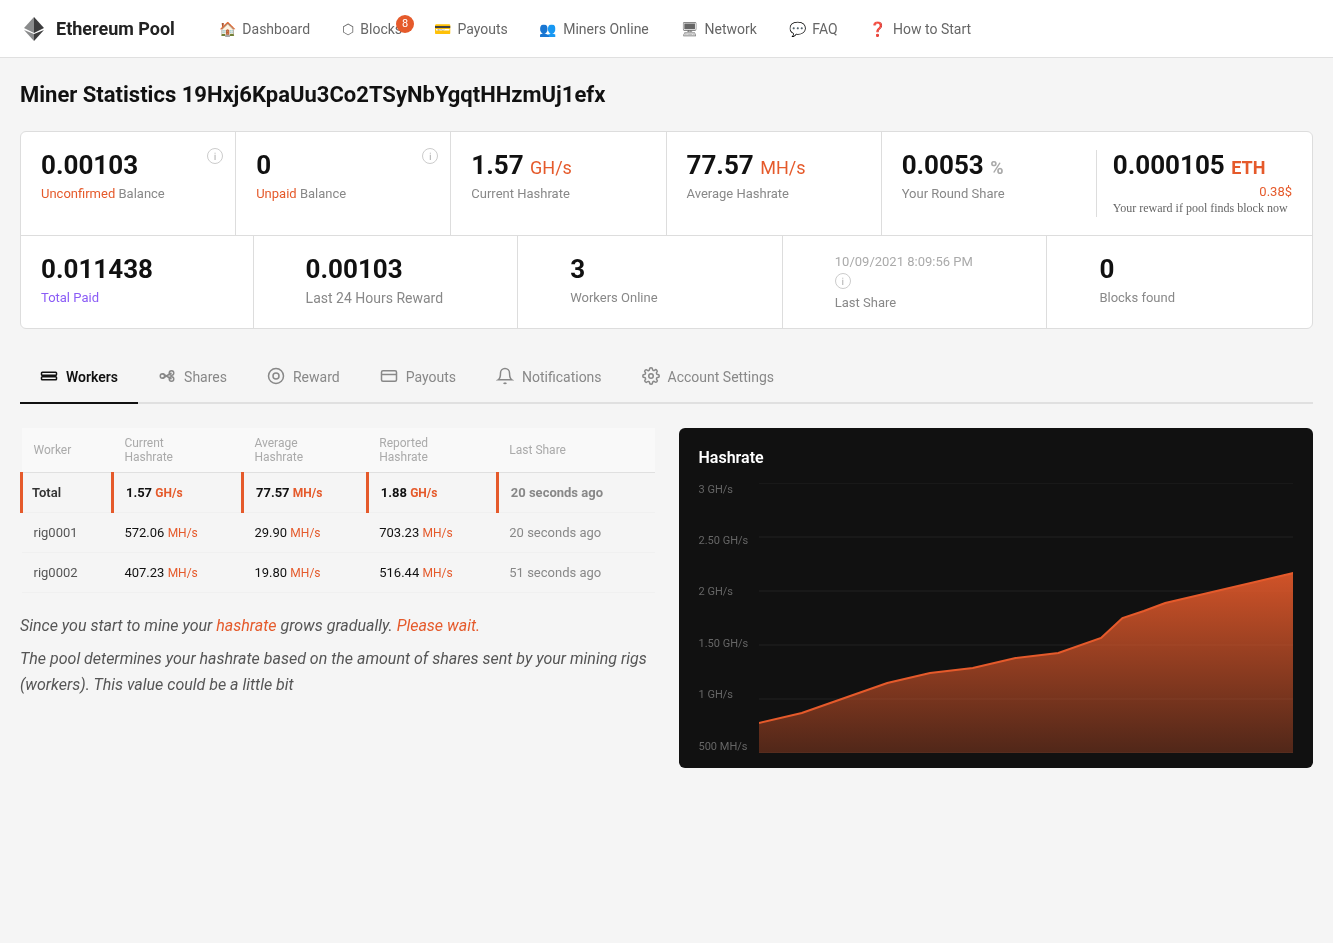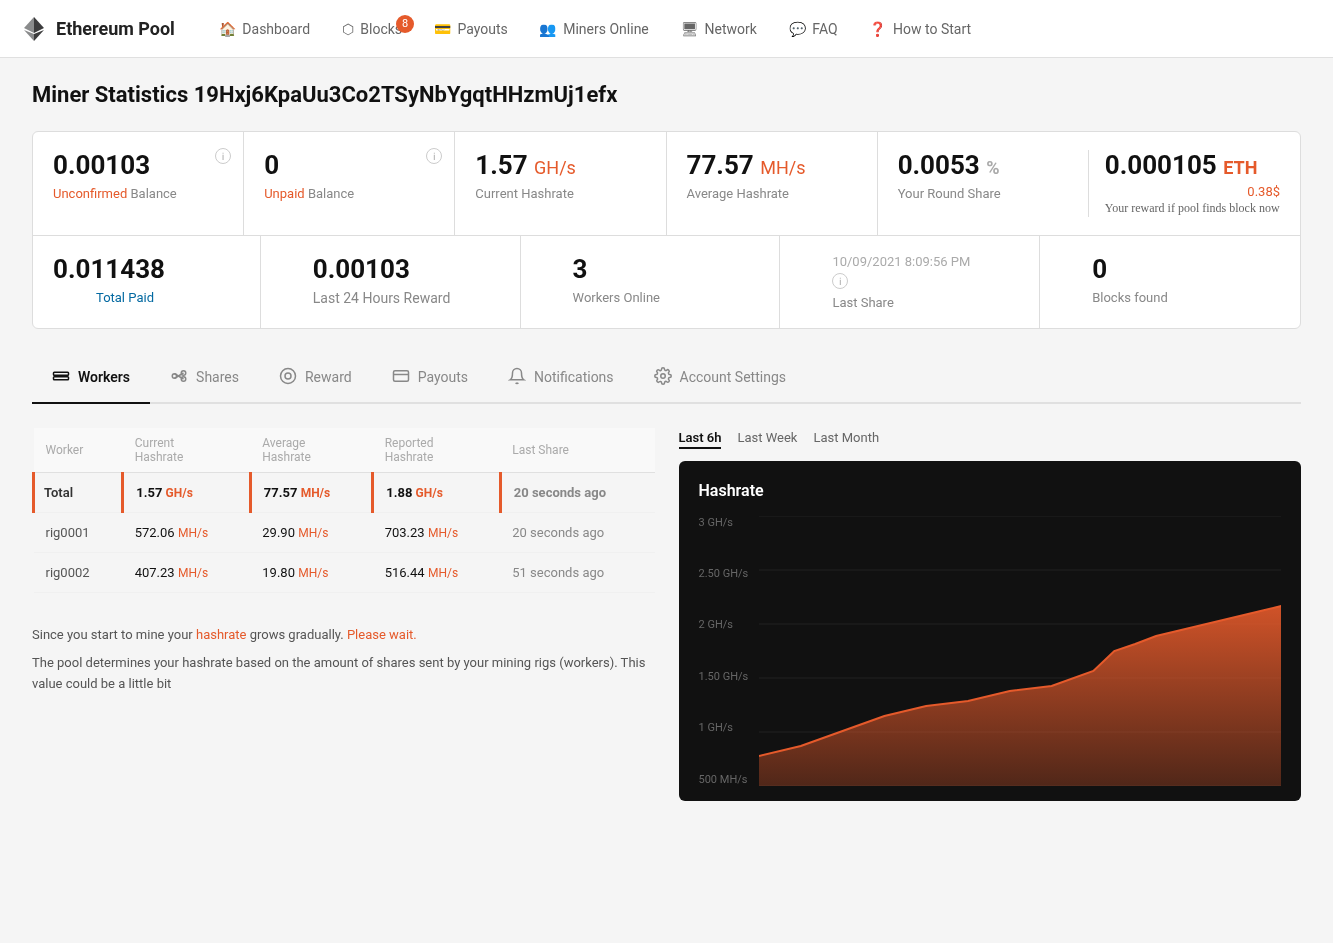--- a/index.html
+++ b/index.html
@@ -7,21 +7,21 @@
 
     
     .navbar { display: flex; align-items: center; background: #fff; padding: 0 20px; height: 58px; border-bottom: 1px solid #e0e0e0; gap: 10px; }
     .navbar-brand { display: flex; align-items: center; gap: 8px; font-weight: 700; font-size: 18px; color: #222; margin-right: 20px; }
     .eth-icon { width: 28px; height: 28px; }
     .nav-items { display: flex; align-items: center; gap: 4px; flex: 1; }
     .nav-item { display: flex; align-items: center; gap: 6px; padding: 8px 14px; color: #666; text-decoration: none; font-size: 14px; cursor: pointer; border-radius: 4px; position: relative; }
     .nav-badge { background: #e55a2b; color: #fff; border-radius: 50%; width: 18px; height: 18px; font-size: 11px; display: flex; align-items: center; justify-content: center; position: absolute; top: 2px; right: 2px; }
 
     
-    .main-content { padding: 24px 32px; max-width: 1333px; }
+    .main-content { padding: 24px 20px; max-width: 1333px; }
 
     
     .page-title { font-size: 22px; font-weight: 700; color: #111; margin-bottom: 24px; }
     .stat-unit { font-size: 18px; color: #aaa; font-weight: 400; }
     .stat-label-orange { color: #e55a2b; font-size: 13px; margin-top: 6px; }
     .info-icon { width: 16px; height: 16px; border: 1.5px solid #ccc; border-radius: 50%; display: inline-flex; align-items: center; justify-content: center; font-size: 10px; color: #aaa; cursor: pointer; }
     .stats-grid-combined { border: 1px solid #ddd; border-radius: 6px; background: #fff; margin-bottom: 24px; }
     .stats-row { display: grid; }
     .stats-row-1 { grid-template-columns: 1fr 1fr 1fr 1fr 2fr; border-bottom: 1px solid #ddd; }
     .stats-row-2 { grid-template-columns: 1fr 1fr 1fr 1fr 1fr; gap: 32px; }
@@ -54,21 +54,21 @@
 
     
     .chart-container { background: #111; border-radius: 6px; padding: 20px; height: 340px; position: relative; overflow: hidden; }
     .chart-title { color: #fff; font-size: 16px; font-weight: 600; margin-bottom: 16px; }
     .chart-area { position: relative; width: 100%; height: 270px; }
     .chart-y-labels { position: absolute; left: 0; top: 0; bottom: 0; display: flex; flex-direction: column; justify-content: space-between; }
     .chart-y-label { color: #666; font-size: 11px; }
     .chart-svg-area { position: absolute; left: 60px; right: 0; top: 0; bottom: 0; }
 
     
-    .info-text { margin-top: 32px; font-size: 13px; color: #555; line-height: 1.6; }
+    .info-text { margin-top: 20px; font-size: 16px; color: #555; line-height: 1.6; font-style: italic; }
     .info-text a { color: #e55a2b; text-decoration: none; }
   </style>
 </head>
 <body>
 
 <nav class="navbar">
   <div class="navbar-brand">
     <svg class="eth-icon" viewBox="0 0 28 28" fill="none">
       <polygon points="14,2 14,18 24,13" fill="#3c3c3d"></polygon>
       <polygon points="14,2 14,18 4,13" fill="#8a8b8c"></polygon>
@@ -162,21 +162,21 @@
           <div style="color:#e55a2b;font-size:13px;margin-top:4px;text-align:right;">0.38$</div>
           <div style="color:#666;font-size:12px;margin-top:2px;line-height:1.3;font-family:Liberation Serif, serif;">Your reward if pool finds block now</div>
         </div>
       </div>
     </div>
 
     <div class="stats-row stats-row-2">
 
       <div class="stat-card-inner">
         <div class="stat-value-sm">0.011438</div>
-        <div style="color:#0369a1;font-size:13px;margin-top:6px;margin-left:43px;">
+        <div style="color:#8b5cf6;font-size:13px;margin-top:6px;">
           <span>Total</span> <span>Paid</span>
         </div>
       </div>
 
       <div class="stat-card-inner">
         <div class="stat-value-sm">0.00103</div>
         <div style="color:#888;font-size:14px;margin-top:6px;">
           <span>Last 24 Hours</span> <span>Reward</span>
         </div>
       </div>
@@ -304,25 +304,20 @@
           </tbody>
       </table>
 
       <div class="info-text">
         <p>Since you start to mine your <a>hashrate</a> grows gradually. <a>Please wait.</a></p>
         <p style="margin-top:8px;">The pool determines your hashrate based on the amount of shares sent by your mining rigs (workers). This value could be a little bit</p>
       </div>
     </div>
 
     <div class="right-panel">
-      <div class="time-filter">
-        <span class="time-btn active">Last 6h</span>
-        <span class="time-btn">Last Week</span>
-        <span class="time-btn">Last Month</span>
-      </div>
 
       <div class="chart-container">
         <div class="chart-title">Hashrate</div>
         <div class="chart-area">
 
           <div class="chart-y-labels">
             <span class="chart-y-label">3 GH/s</span>
             <span class="chart-y-label">2.50 GH/s</span>
             <span class="chart-y-label">2 GH/s</span>
             <span class="chart-y-label">1.50 GH/s</span>

